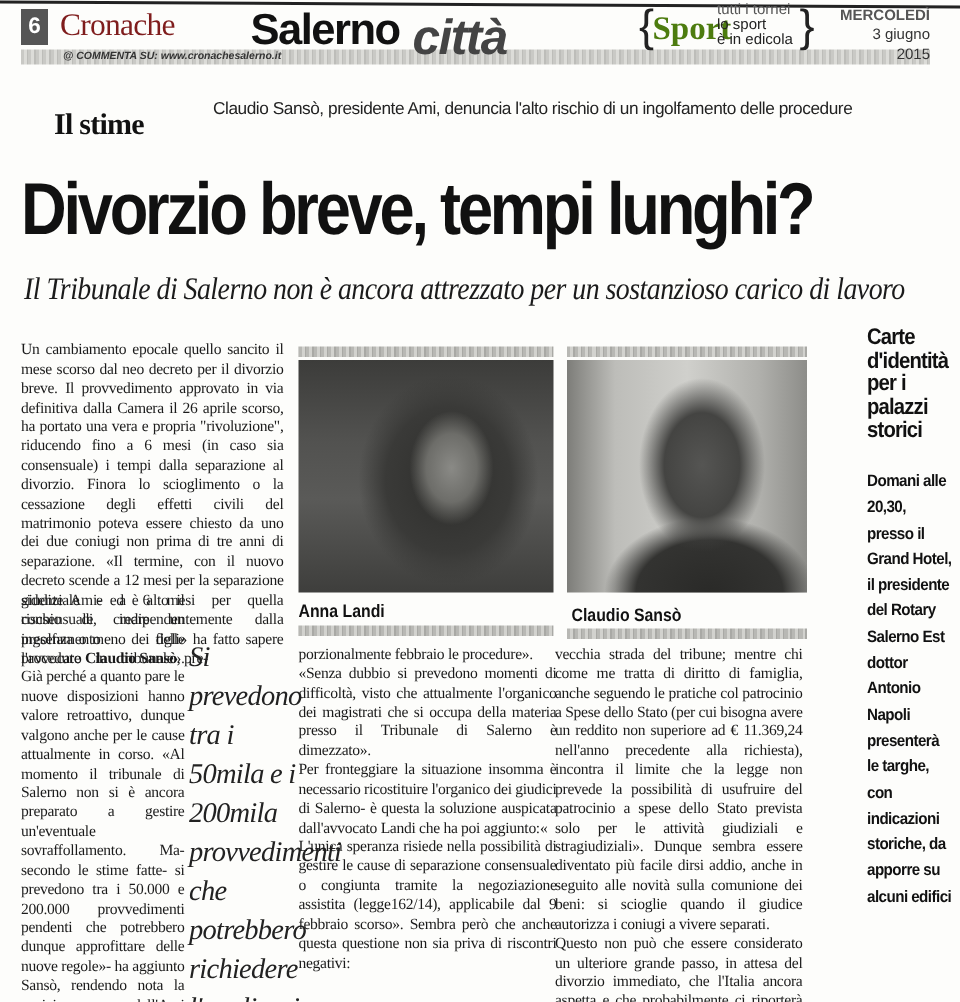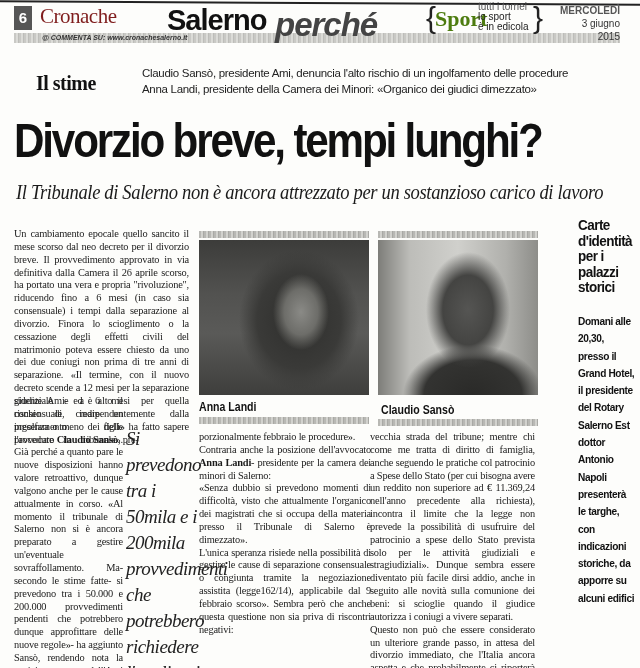--- a/index.html
+++ b/index.html
@@ -62,39 +62,38 @@
 </style>
 </head>
 <body>
 
 <div class="abs top-rule"></div>
 <div class="abs page-num">6</div>
 <div class="abs paper-name">Cronache</div>
 <div class="abs masthead-bar"></div>
 <div class="abs comment-line">@ COMMENTA SU: www.cronachesalerno.it</div>
 <div class="abs section-title">Salerno</div>
-<div class="abs section-accent">perché</div>
+<div class="abs section-accent">città</div>
 
 <div class="abs sport-brace-l">{</div>
 <div class="abs sport-word">Sport</div>
 <div class="abs sport-lines">
   <div style="color:#555">tutti i tornei</div>
   <div>lo sport</div>
   <div>è in edicola</div>
 </div>
 <div class="abs sport-brace-r">}</div>
 <div class="abs date-block">
   <div class="dow">MERCOLEDÌ</div>
   <div>3 giugno 2015</div>
 </div>
 
 <div class="abs kicker">Il stime</div>
 <div class="abs summary">
   <div>Claudio Sansò, presidente Ami, denuncia l'alto rischio di un ingolfamento delle procedure</div>
-  <div>Anna Landi, presidente della Camera dei Minori: «Organico dei giudici dimezzato»</div>
 </div>
 
 <div class="abs headline">Divorzio breve, tempi lunghi?</div>
 <div class="abs subhead">Il Tribunale di Salerno non è ancora attrezzato per un sostanzioso carico di lavoro</div>
 
 <div class="abs col col1">
   <p><span>Un cambiamento epocale quello sancito il mese scorso dal neo decreto per il divorzio breve. Il provvedimento approvato in via definitiva dalla Camera il 26 aprile scorso, ha portato una vera e propria "rivoluzione", riducendo fino a 6 mesi (in caso sia consensuale) i tempi dalla separazione al divorzio. Finora lo scioglimento o la cessazione degli effetti civili del matrimonio poteva essere chiesto da uno dei due coniugi non prima di tre anni di separazione. «Il termine, con il nuovo decreto scende a 12 mesi per la separazione giudiziale e a 6 mesi per quella consensuale, indipendentemente dalla presenza o meno dei figli» ha fatto sapere l'avvocato</span> <b>Claudio Sansò</b><span>, pre-</span></p>
 </div>
 <div class="abs col col1-narrow">
   <p>sidente Ami- ed è alto il rischio di creare un ingolfamento delle procedure in tribunale». Già perché a quanto pare le nuove disposizioni hanno valore retroattivo, dunque valgono anche per le cause attualmente in corso. «Al momento il tribunale di Salerno non si è ancora preparato a gestire un'eventuale sovraffollamento. Ma- secondo le stime fatte- si prevedono tra i 50.000 e 200.000 provvedimenti pendenti che potrebbero dunque approfittare delle nuove regole»- ha aggiunto Sansò, rendendo nota la posizione dell'Ami (associazione matrimonialisti italiani) rispetto al decreto:</p>
@@ -108,22 +107,22 @@
 <div class="abs caption" style="left:199px;top:400px">Anna Landi</div>
 <div class="abs photo-band" style="left:199px;top:417px;width:170px"></div>
 
 <div class="abs photo-band" style="left:378px;top:231px;width:160px"></div>
 <div class="abs photo photo-sanso"></div>
 <div class="abs caption" style="left:381px;top:403px">Claudio Sansò</div>
 <div class="abs photo-band" style="left:378px;top:419px;width:160px"></div>
 
 <div class="abs col col2">
   <p>porzionalmente febbraio le procedure».</p>
-  <p><span>Contraria anche la posizione dell'avvocato</span> <b>Anna Landi</b><span>- presidente per la camera dei minori di Salerno:</span></p>
   <p>«Senza dubbio si prevedono momenti di difficoltà, visto che attualmente l'organico dei magistrati che si occupa della materia presso il Tribunale di Salerno è dimezzato».</p>
+  <p>Per fronteggiare la situazione insomma è necessario ricostituire l'organico dei giudici di Salerno- è questa la soluzione auspicata dall'avvocato Landi che ha poi aggiunto:«</p>
   <p>L'unica speranza risiede nella possibilità di gestire le cause di separazione consensuale o congiunta tramite la negoziazione assistita (legge162/14), applicabile dal 9 febbraio scorso». Sembra però che anche questa questione non sia priva di riscontri negativi:</p>
 
 </div>
 
 <div class="abs col col3">
   <p>vecchia strada del tribune; mentre chi come me tratta di diritto di famiglia, anche seguendo le pratiche col patrocinio a Spese dello Stato (per cui bisogna avere un reddito non superiore ad € 11.369,24 nell'anno precedente alla richiesta), incontra il limite che la legge non prevede la possibilità di usufruire del patrocinio a spese dello Stato prevista solo per le attività giudiziali e stragiudiziali». Dunque sembra essere diventato più facile dirsi addio, anche in seguito alle novità sulla comunione dei beni: si scioglie quando il giudice autorizza i coniugi a vivere separati.</p>
   <p>Questo non può che essere considerato un ulteriore grande passo, in attesa del divorzio immediato, che l'Italia ancora aspetta e che probabilmente ci riporterà indietro nel tempo al 1800-</p>
 
 </div>
 

